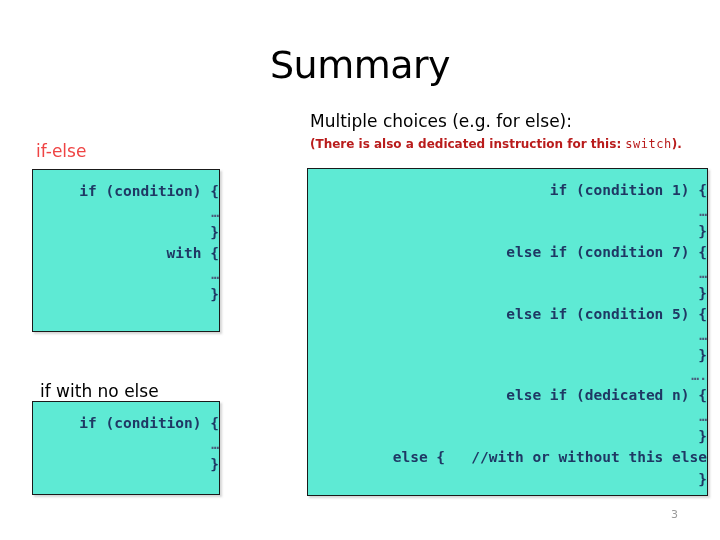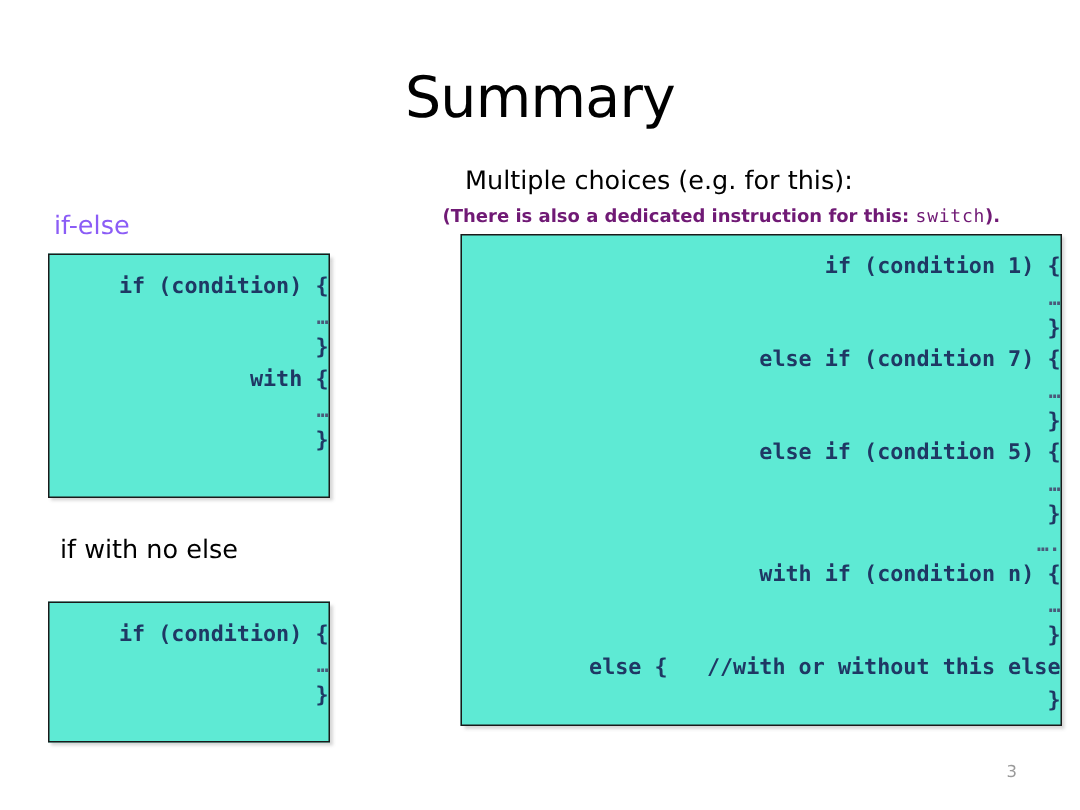--- a/index.html
+++ b/index.html
@@ -38,54 +38,54 @@
     white-space: nowrap;
   }
 
   
   .left-label-1 {
     position: absolute;
     left: 36px;
     top: 140px;
     font-family: "DejaVu Sans", sans-serif;
     font-size: 17px;
-    color: #8b5cf6;
+    color: #ef4444;
     line-height: 22px;
     white-space: nowrap;
   }
   .left-label-2 {
     position: absolute;
     left: 40px;
-    top: 356px;
+    top: 380px;
     font-family: "DejaVu Sans", sans-serif;
     font-size: 17px;
     color: #000000;
     line-height: 22px;
     white-space: nowrap;
   }
 
   
   .right-head {
     position: absolute;
     left: 310px;
     top: 110px;
     font-family: "DejaVu Sans", sans-serif;
     font-size: 17px;
     color: #000000;
     line-height: 22px;
     white-space: nowrap;
   }
   .right-sub {
     position: absolute;
-    left: 295px;
+    left: 310px;
     top: 136px;
     font-family: "DejaVu Sans", sans-serif;
     font-size: 12px;
     font-weight: bold;
-    color: #701a75;
+    color: #b91c1c;
     line-height: 16px;
     white-space: nowrap;
   }
   .right-sub .mono-inline {
     font-family: "DejaVu Sans Mono", monospace;
     font-weight: normal;
     font-size: 12px;
     letter-spacing: 0.5px;
   }
 
@@ -122,21 +122,21 @@
   }
   #box-if-no-else {
     left: 32px;
     top: 401px;
     width: 188px;
     height: 94px;
     padding: 11px 0 0 8px;
   }
   #box-else-if-chain {
     left: 307px;
-    top: 156px;
+    top: 168px;
     width: 401px;
     height: 328px;
     padding: 11px 0 0 0;
   }
 
   
   .page-number {
     position: absolute;
     right: 42px;
     top: 508px;
@@ -165,38 +165,38 @@
   </div>
 
   <div class="left-label-2">if with no else</div>
 
   <div class="code-box" id="box-if-no-else">
     <div class="line">if (condition) {</div>
     <div class="line dots">…</div>
     <div class="line">}</div>
   </div>
 
-  <div class="right-head">Multiple choices (e.g. for this):</div>
+  <div class="right-head">Multiple choices (e.g. for else):</div>
 
   <div class="right-sub">
     <span>(There is also a dedicated instruction for this: </span><span class="mono-inline">switch</span><span>).</span>
   </div>
 
   <div class="code-box" id="box-else-if-chain">
     <div class="line">if (condition 1) {</div>
     <div class="line dots">…</div>
     <div class="line">}</div>
     <div class="line">else if (condition 7) {</div>
     <div class="line dots">…</div>
     <div class="line">}</div>
     <div class="line">else if (condition 5) {</div>
     <div class="line dots">…</div>
     <div class="line">}</div>
     <div class="line dots">….</div>
-    <div class="line">with if (condition n) {</div>
+    <div class="line">else if (dedicated n) {</div>
     <div class="line dots">…</div>
     <div class="line">}</div>
     <div class="line">else {   //with or without this else</div>
     <div class="line">}</div>
   </div>
 
   <div class="page-number">3</div>
 
 </div>
 

